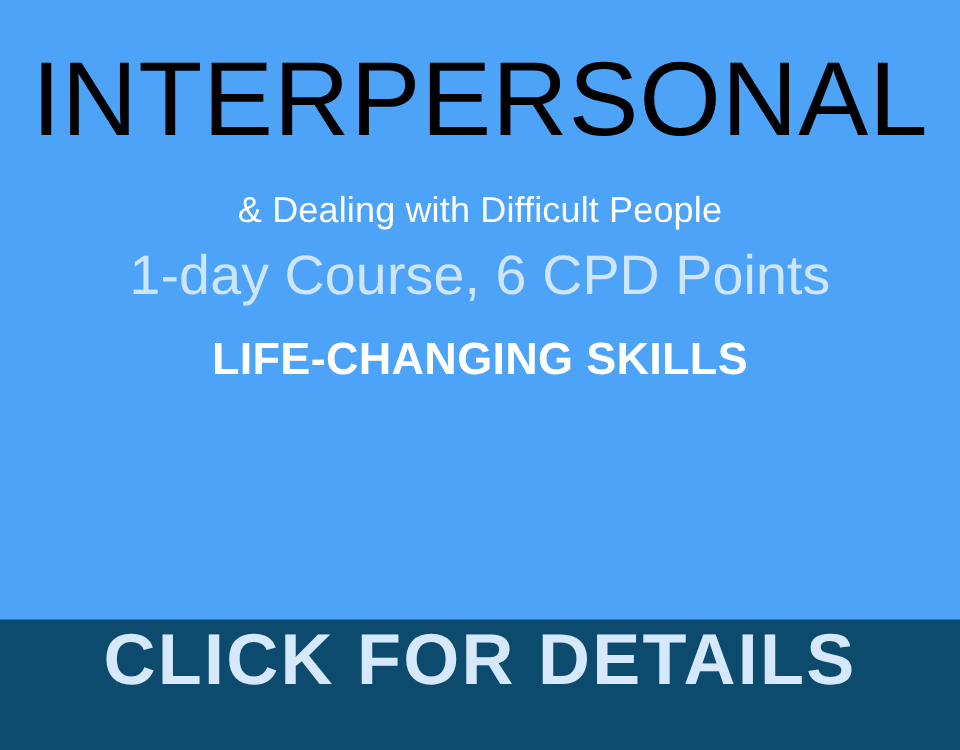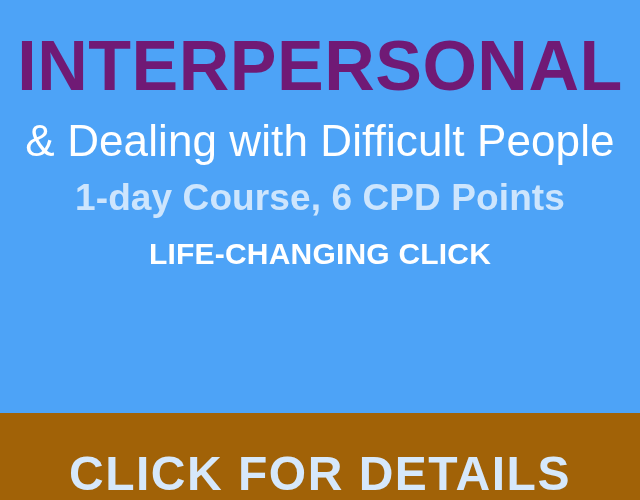--- a/index.html
+++ b/index.html
@@ -36,49 +36,49 @@
     display: flex;
     flex-direction: column;
     align-items: center;
     justify-content: flex-start;
     padding-top: 27px;
     text-align: center;
   }
 
   .headline {
     width: 100%;
-    color: #701a75;
-    font-weight: 700;
+    color: #000000;
+    font-weight: 400;
     font-size: 70px;
     line-height: 78px;
     letter-spacing: 0.5px;
     text-align: center;
     white-space: nowrap;
   }
 
   .headline-line-2 {
     margin-top: -2px;
   }
 
   .subhead {
     width: 100%;
     margin-top: 14px;
     color: #ffffff;
     font-weight: 300;
-    font-size: 44px;
+    font-size: 24px;
     line-height: 44px;
     letter-spacing: 0.1px;
     white-space: nowrap;
   }
 
   .detail-line {
     width: 100%;
-    margin-top: 14px;
+    margin-top: 0;
     color: rgba(255, 255, 255, 0.72);
-    font-weight: 700;
+    font-weight: 400;
     font-size: 37px;
     line-height: 41px;
     letter-spacing: 0.1px;
     white-space: nowrap;
   }
 
   .impact-line {
     width: 100%;
     margin-top: 19px;
     color: #ffffff;
@@ -86,23 +86,23 @@
     font-size: 30px;
     line-height: 34px;
     letter-spacing: 0.2px;
     white-space: nowrap;
   }
 
   
   .cta-bar {
     flex: 1 1 auto;
     width: 100%;
-    background: #a16207;
+    background: #0c4a6e;
     display: flex;
-    align-items: flex-end;
+    align-items: flex-start;
     justify-content: center;
     text-align: center;
   }
 
   .cta-label {
     color: #d6e8fb;
     font-weight: 700;
     font-size: 48px;
     line-height: 52px;
     letter-spacing: 1.5px;
@@ -118,20 +118,20 @@
   <div class="ad-body">
 
     <div class="headline headline-line-1">INTERPERSONAL</div>
 
 
     <div class="subhead">&amp; Dealing with Difficult People</div>
 
     <div class="detail-line">1-day Course, 6 CPD Points</div>
 
 
-    <div class="impact-line">LIFE-CHANGING CLICK</div>
+    <div class="impact-line">LIFE-CHANGING SKILLS</div>
   </div>
 
   <div class="cta-bar">
     <span class="cta-label">CLICK FOR DETAILS</span>
   </div>
 
 </div>
 
 </body></html>

